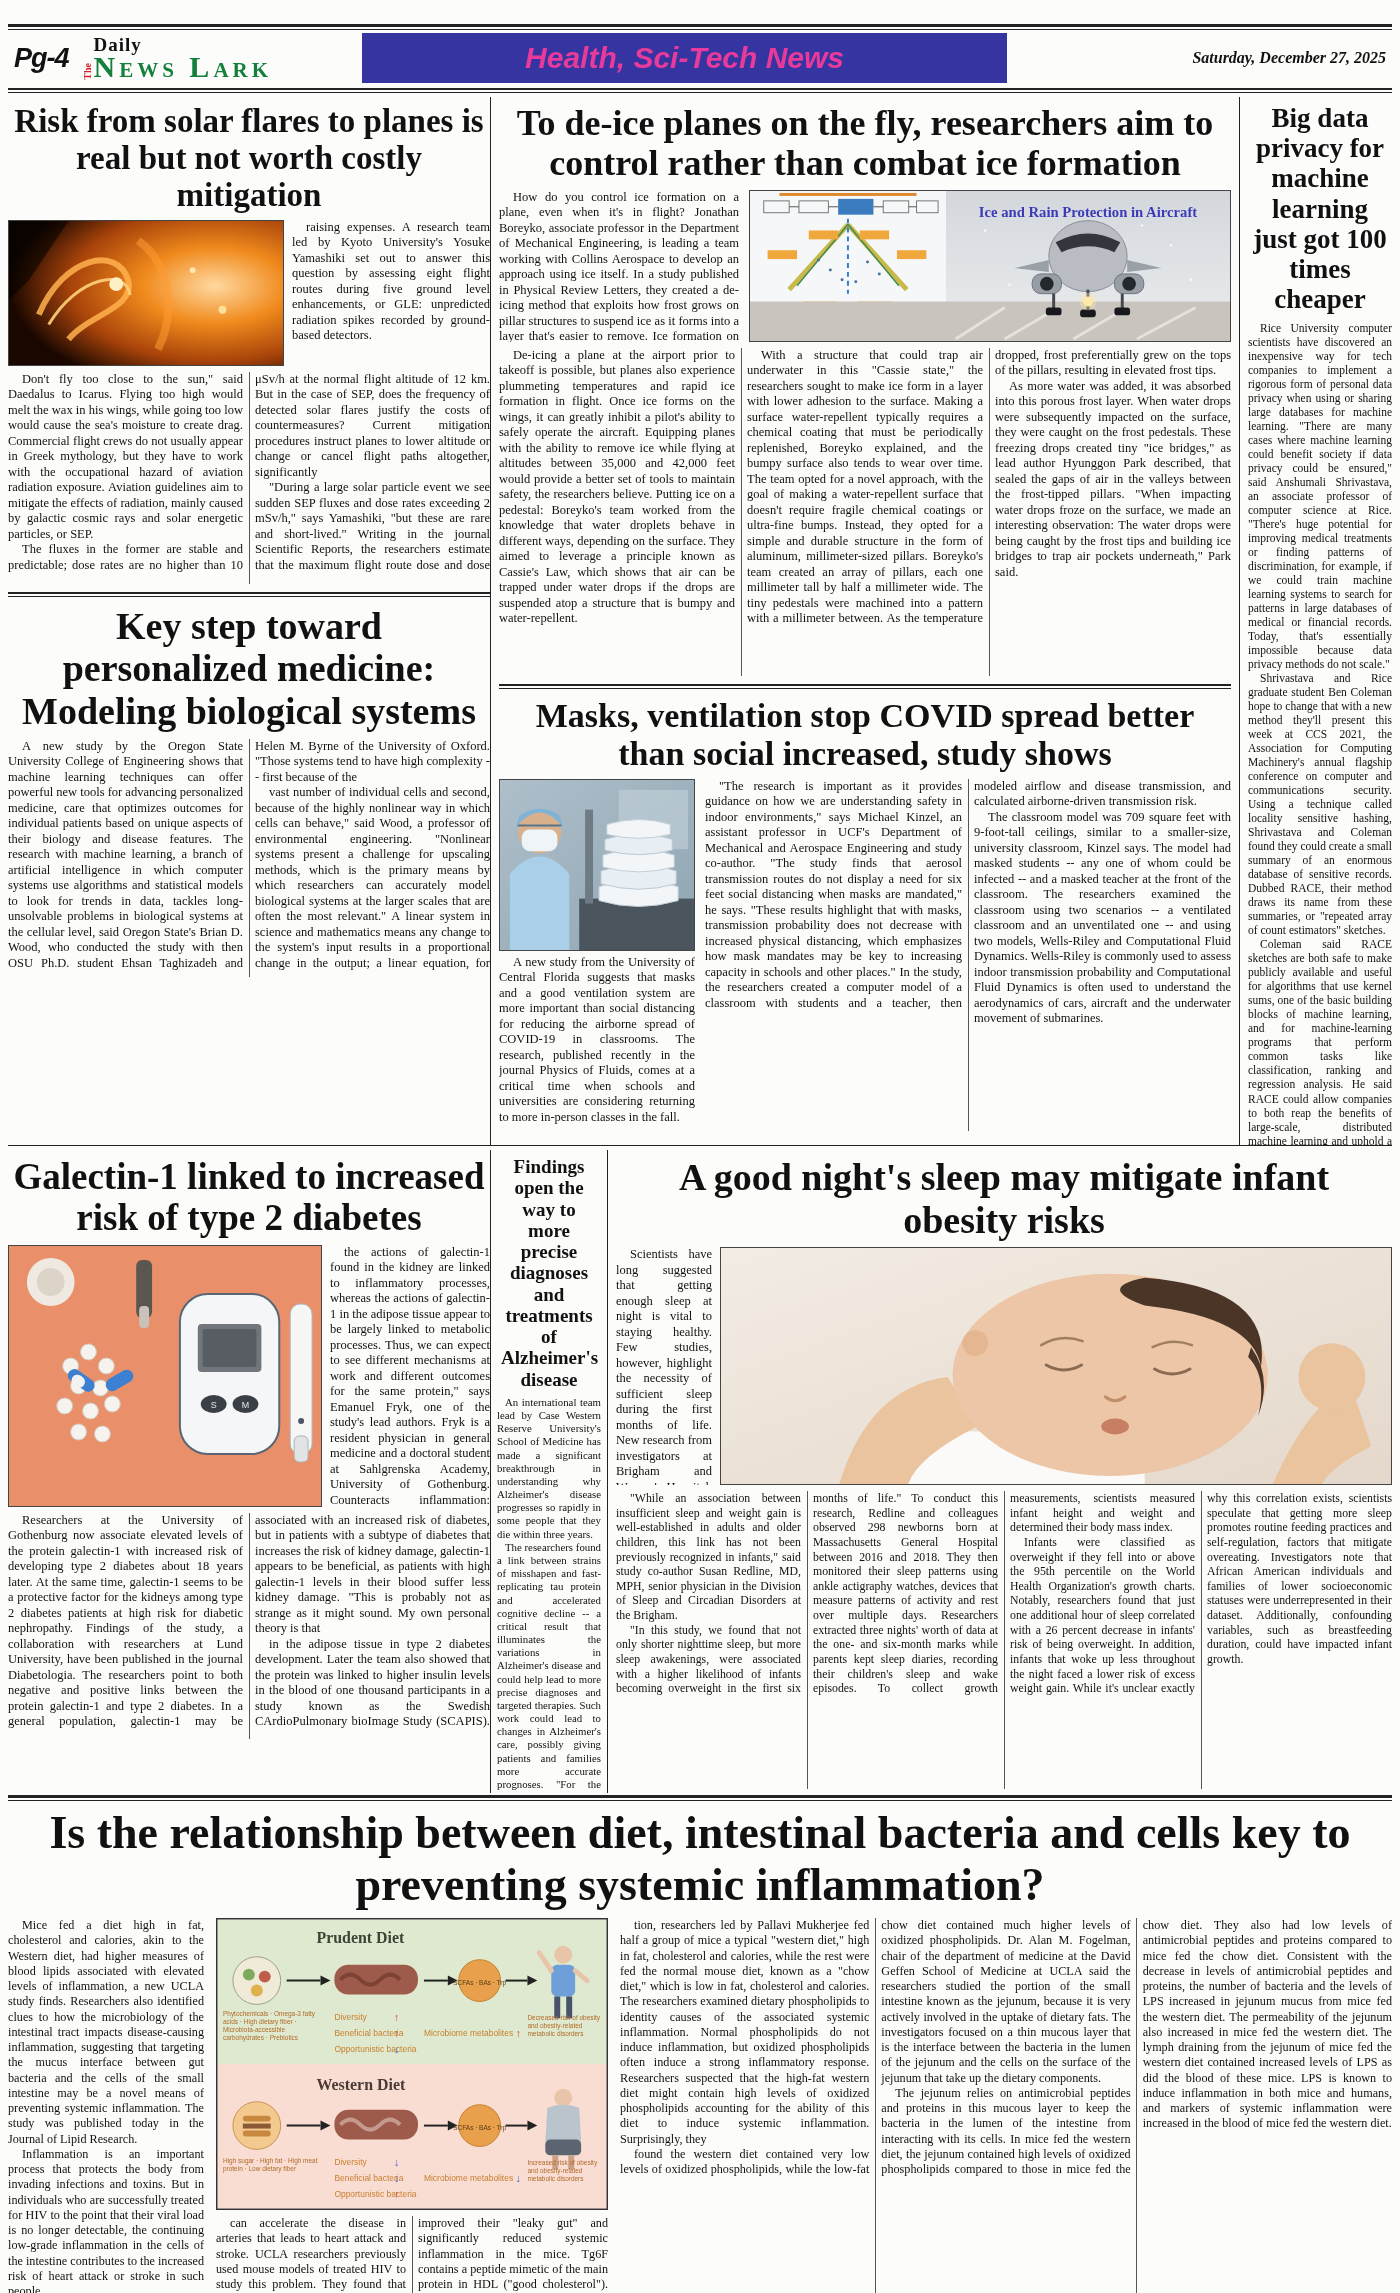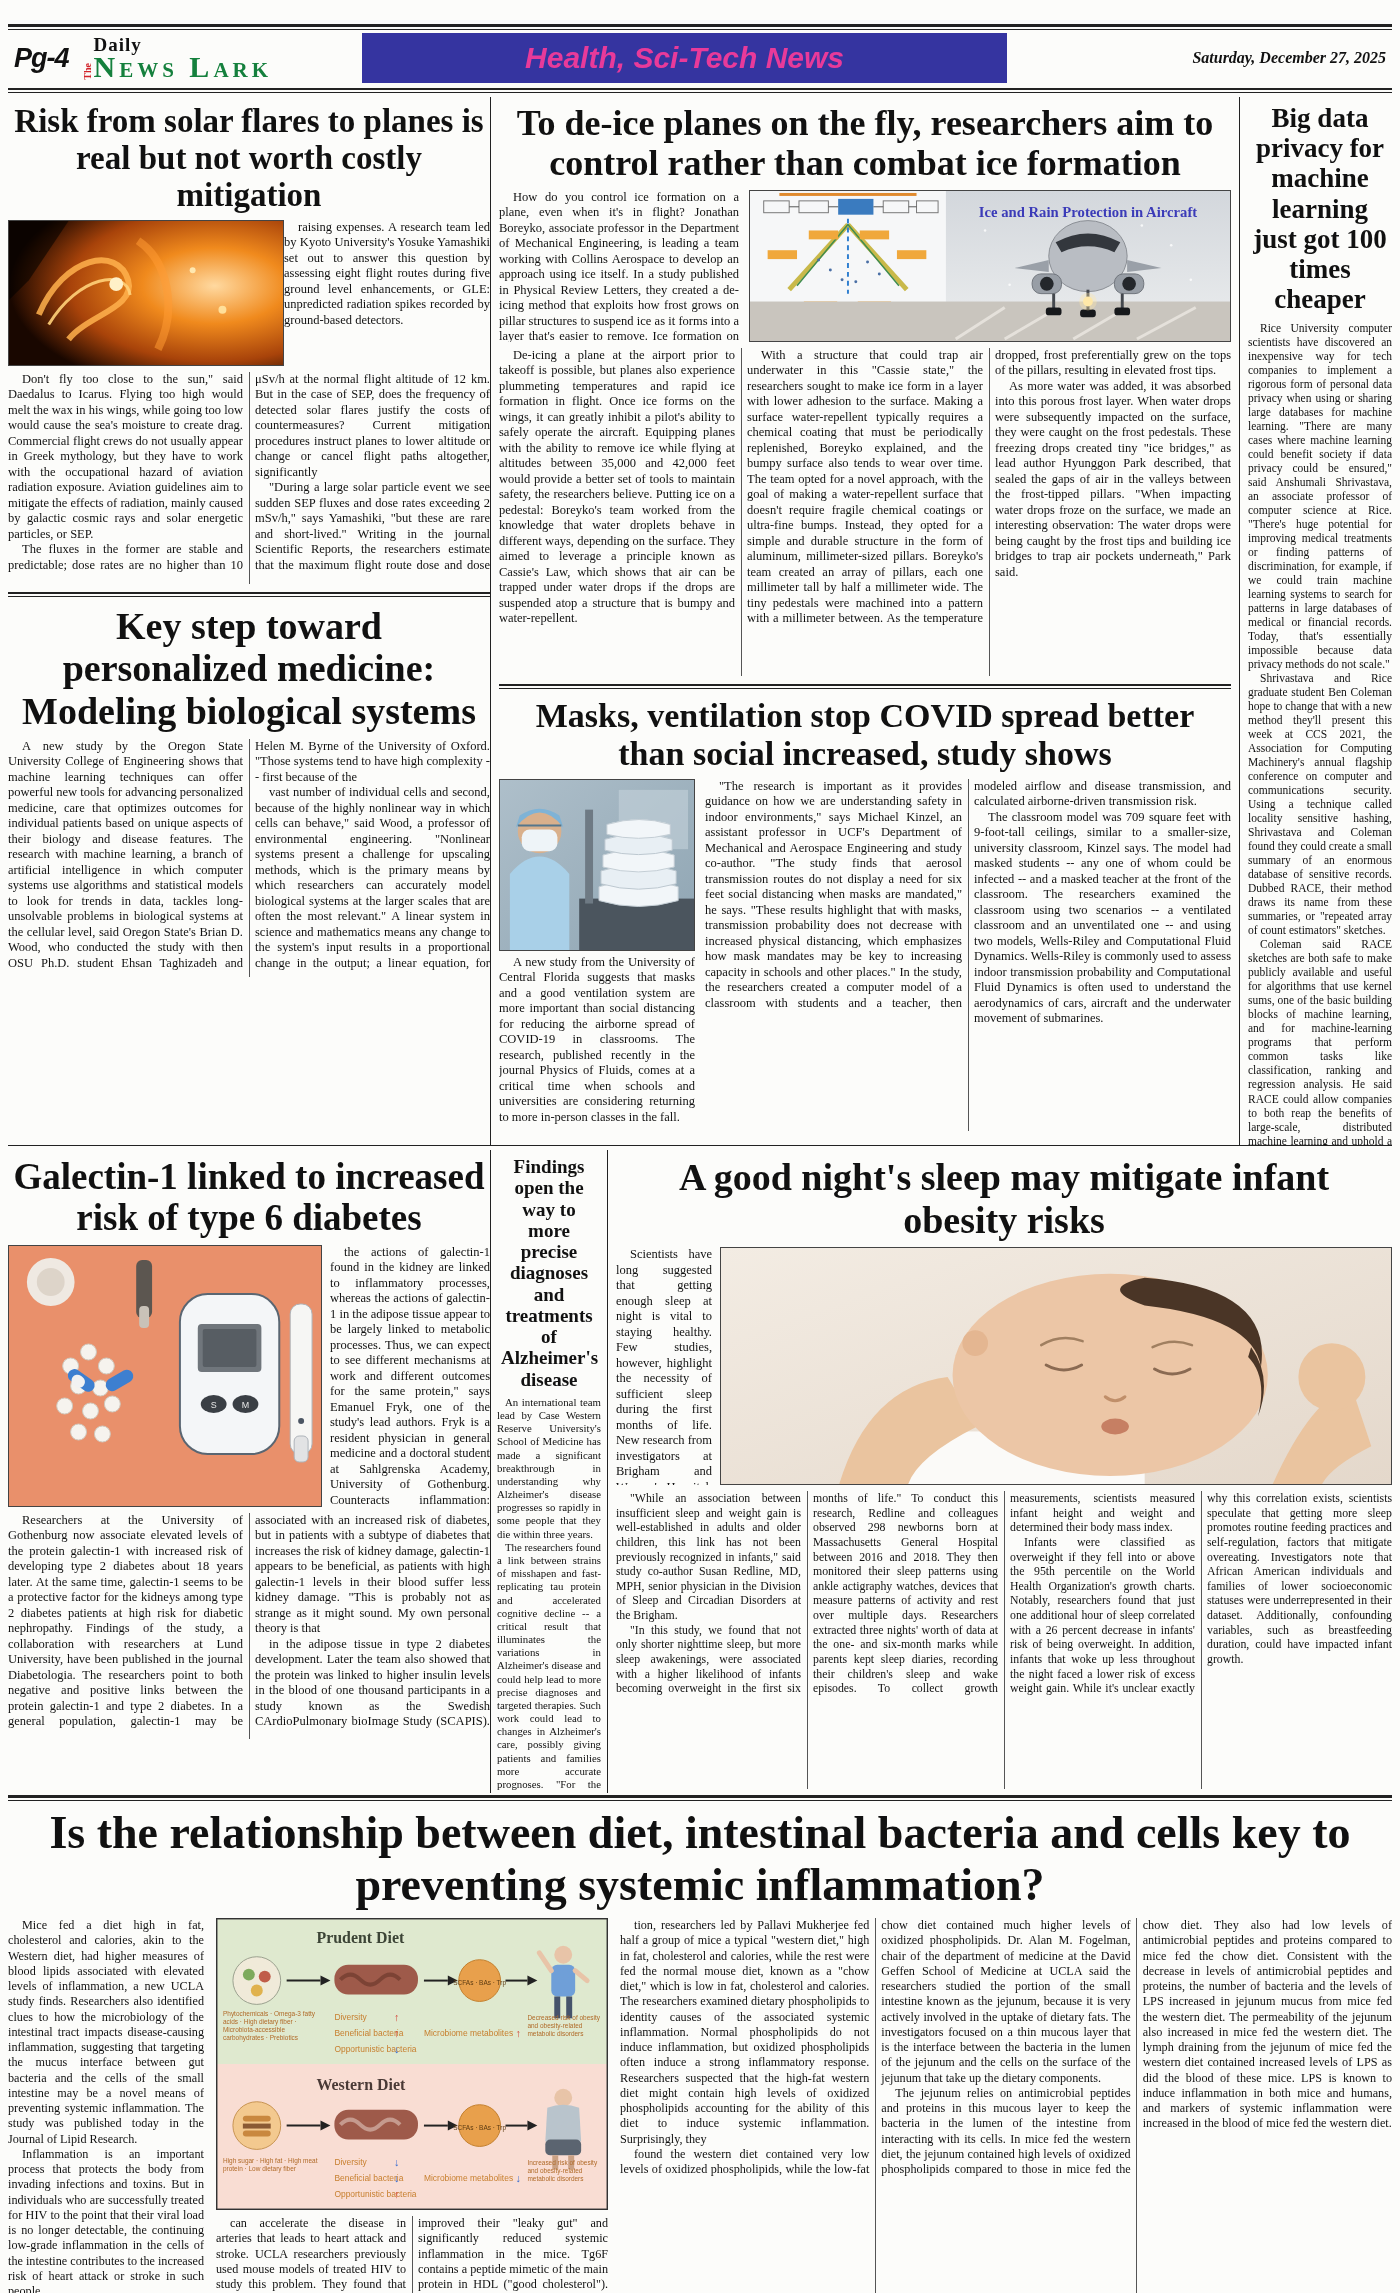--- a/index.html
+++ b/index.html
@@ -31,21 +31,21 @@
   .cols3 { column-count:3; column-gap:12px; column-rule:1px solid #555; overflow:hidden; }
   .cols4 { column-count:4; column-gap:12px; column-rule:1px solid #555; overflow:hidden; }
   figure { overflow:hidden; }
   figure svg { display:block; width:100%; height:100%; }
   
   .zone-top { display:flex; margin:4px 8px 0 8px; height:1048px; overflow:hidden; }
   .col-left { width:482px; overflow:hidden; }
   .col-center { width:748px; padding:0 8px; overflow:hidden; }
   .col-right { flex:1; padding-left:8px; overflow:hidden; }
   .hl-solar { font-size:33px; }
-  .solar-row { display:flex; margin-top:6px; }
+  .solar-row { display:flex; gap:8px; margin-top:6px; }
   .solar-row figure { width:276px; height:146px; border:1px solid #444; flex:none; }
   .solar-side { flex:1; font-size:11.5px; line-height:1.25; text-align:justify; overflow:hidden; }
   .solar-body { height:212px; margin-top:6px; }
   .hl-keystep { font-size:38px; }
   .keystep-body { height:238px; margin-top:6px; }
   .hl-deice { font-size:36px; }
   .deice-row1 { display:flex; gap:10px; margin-top:4px; height:152px; }
   .deice-colA { width:240px; font-size:12.5px; line-height:1.24; text-align:justify; overflow:hidden; }
   .deice-row1 figure { flex:1; border:1px solid #444; }
   .deice-row2 { height:328px; margin-top:6px; }
@@ -290,21 +290,21 @@
         <p>Rice University computer scientists have discovered an inexpensive way for tech companies to implement a rigorous form of personal data privacy when using or sharing large databases for machine learning. "There are many cases where machine learning could benefit society if data privacy could be ensured," said Anshumali Shrivastava, an associate professor of computer science at Rice. "There's huge potential for improving medical treatments or finding patterns of discrimination, for example, if we could train machine learning systems to search for patterns in large databases of medical or financial records. Today, that's essentially impossible because data privacy methods do not scale."</p>
         <p>Shrivastava and Rice graduate student Ben Coleman hope to change that with a new method they'll present this week at CCS 2021, the Association for Computing Machinery's annual flagship conference on computer and communications security. Using a technique called locality sensitive hashing, Shrivastava and Coleman found they could create a small summary of an enormous database of sensitive records. Dubbed RACE, their method draws its name from these summaries, or "repeated array of count estimators" sketches.</p>
         <p>Coleman said RACE sketches are both safe to make publicly available and useful for algorithms that use kernel sums, one of the basic building blocks of machine learning, and for machine-learning programs that perform common tasks like classification, ranking and regression analysis. He said RACE could allow companies to both reap the benefits of large-scale, distributed machine learning and uphold a rigorous form of data privacy called differential privacy.</p>
       </div>
     </div>
   </div>
 
   <div class="zone-mid">
 
     <div class="gal">
-      <h2 class="hl hl-gal">Galectin-1 linked to increased risk of type 6 diabetes</h2>
+      <h2 class="hl hl-gal">Galectin-1 linked to increased risk of type 2 diabetes</h2>
       <div class="gal-row">
         <figure>
           <svg viewBox="0 0 314 260" preserveAspectRatio="none" role="img">
             <rect width="314" height="260" fill="#e9906b"></rect>
             <circle cx="42" cy="36" r="24" fill="#efe9e2"></circle>
               <circle cx="42" cy="36" r="14" fill="#ddd4c9"></circle>
             <g fill="#f6f3ee" stroke="#cfc8bd">
               <circle cx="62" cy="120" r="8"></circle>
                 <circle cx="80" cy="106" r="8"></circle>
                 <circle cx="98" cy="120" r="8"></circle>

